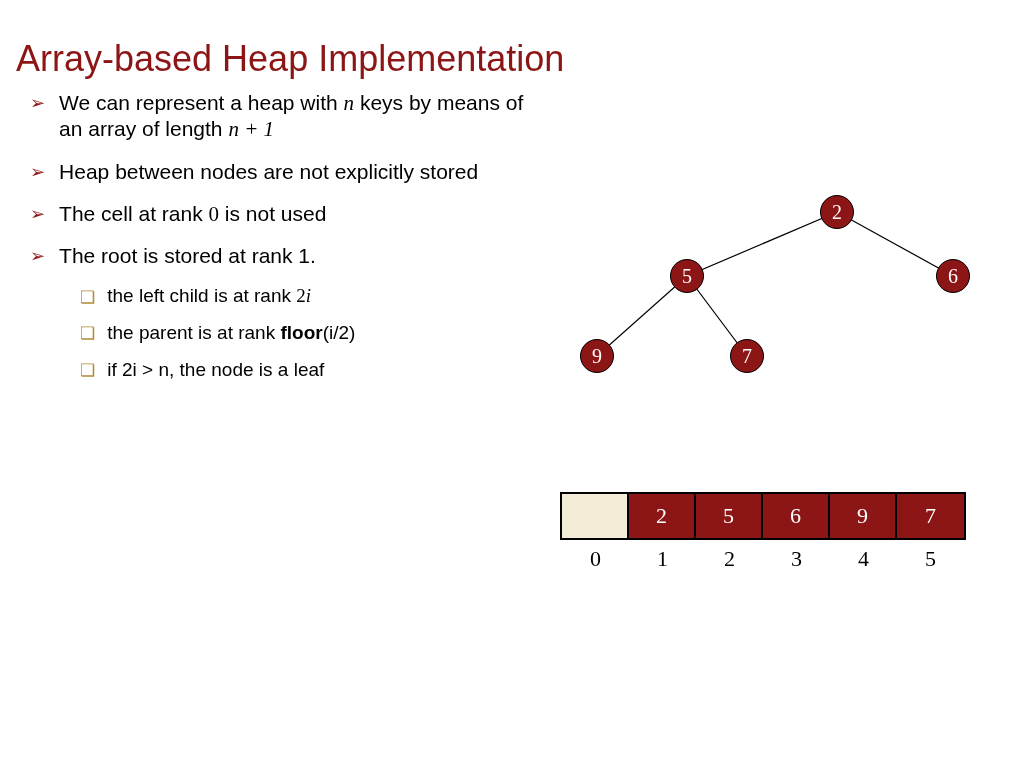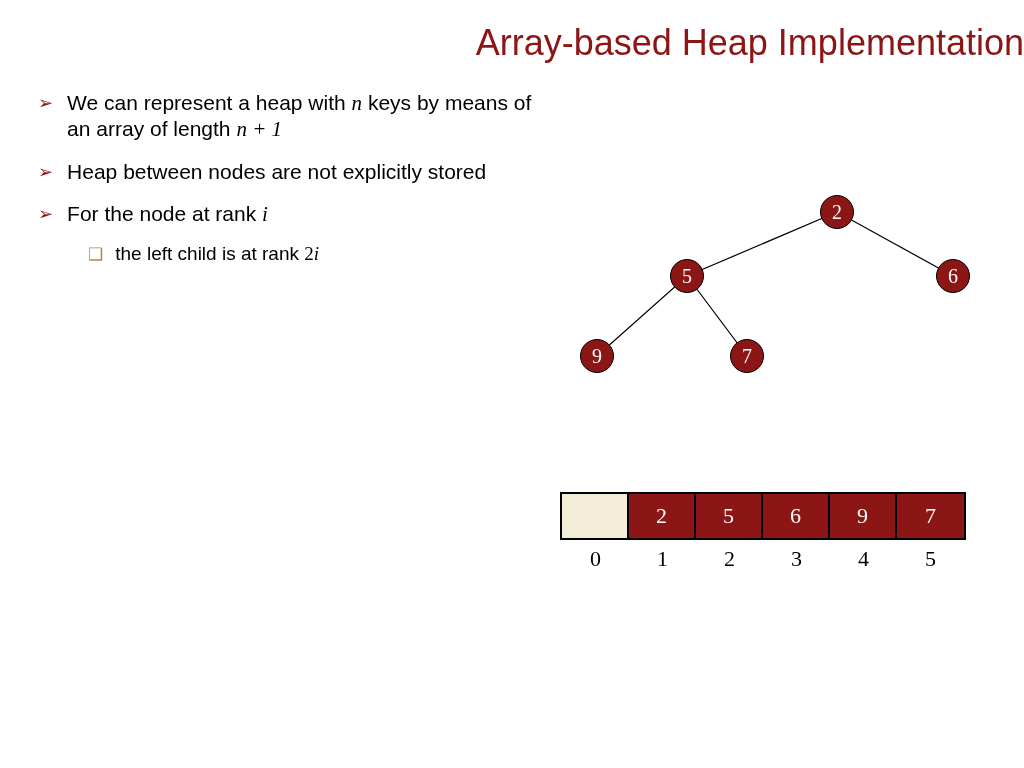--- a/index.html
+++ b/index.html
@@ -7,31 +7,31 @@
     margin: 0;
     width: 1024px;
     height: 768px;
     background: #ffffff;
     font-family: Arial, Helvetica, sans-serif;
     color: #000;
     position: relative;
     overflow: hidden;
   }
   .title {
-    text-align: right;
+    text-align: left;
     color: #8c1515;
     font-size: 36px;
     font-weight: 400;
     padding-top: 22px;
-    margin: 0;
+    margin: 16px;
   }
   .content {
     position: absolute;
     top: 90px;
-    left: 38px;
+    left: 30px;
     width: 510px;
   }
   ul.main-list {
     list-style: none;
     margin: 0;
     padding: 0;
   }
   ul.main-list > li {
     display: flex;
     align-items: flex-start;
@@ -141,28 +141,37 @@
     <li>
       <span>
         <span>We can represent a heap with </span><span class="ital">n</span><span> keys by means of an array of length </span><span class="ital">n + 1</span>
       </span>
     </li>
     <li>
         <span>Heap between nodes are not explicitly stored</span>
       </li>
     <li>
       <span>
-        <span>For the node at rank </span><span class="ital">i</span>
+        <span>The cell at rank </span><span class="serif">0</span><span> is not used</span>
       </span>
     </li>
+    <li>
+        <span>The root is stored at rank 1.</span>
+      </li>
   </ul>
   <ul class="sub-list">
     <li>
       <span><span>the left child is at rank </span><span class="serif">2</span><span class="ital">i</span></span>
     </li>
+    <li>
+      <span><span>the parent is at rank </span><b>floor</b><span>(i/2)</span></span>
+    </li>
+    <li>
+        <span>if 2i &gt; n, the node is a leaf</span>
+      </li>
   </ul>
 </div>
 
 <div class="tree">
   <svg width="430" height="240">
     <line x1="277" y1="47" x2="127" y2="111" stroke="#000" stroke-width="1.2"></line>
     <line x1="277" y1="47" x2="393" y2="111" stroke="#000" stroke-width="1.2"></line>
     <line x1="127" y1="111" x2="37" y2="191" stroke="#000" stroke-width="1.2"></line>
     <line x1="127" y1="111" x2="187" y2="191" stroke="#000" stroke-width="1.2"></line>
   </svg>

